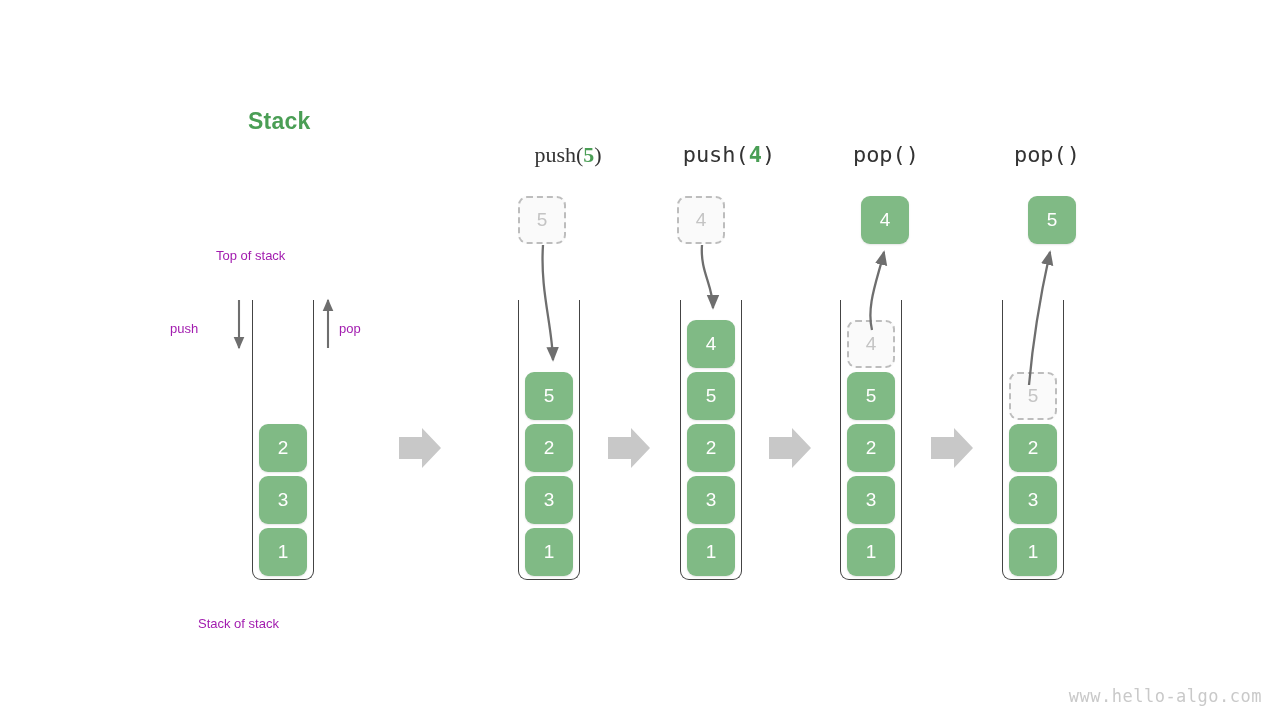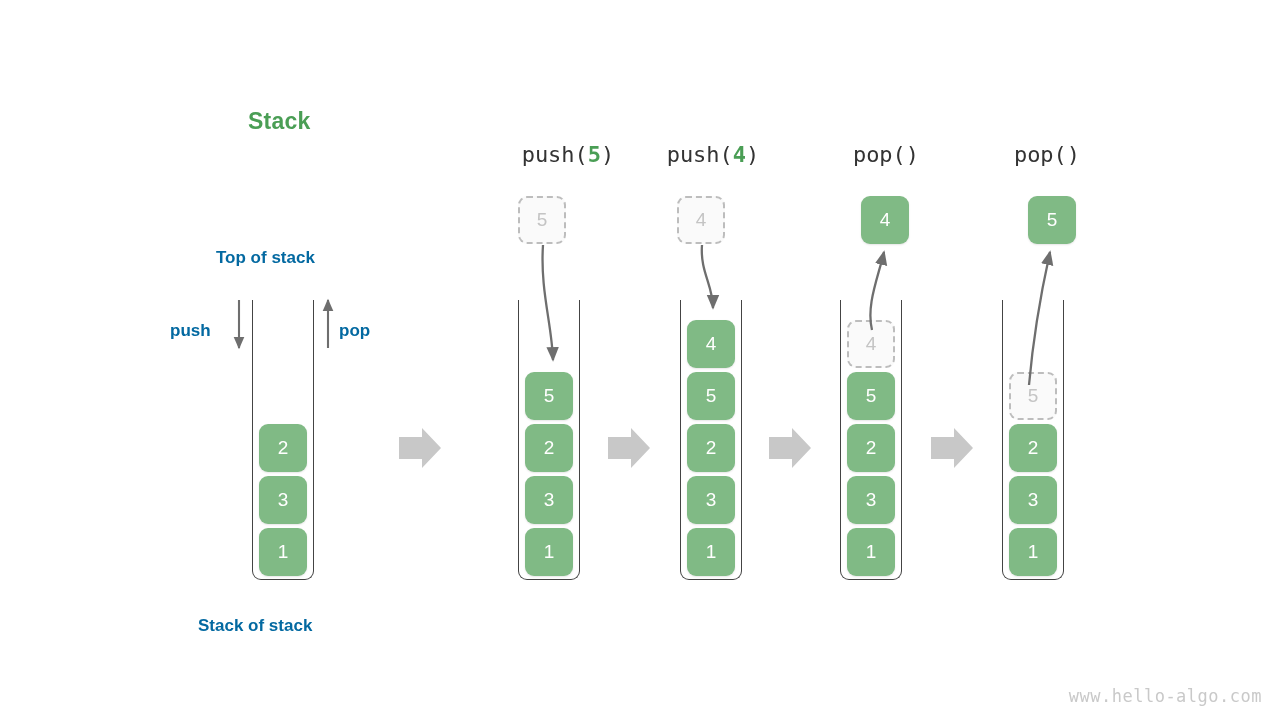--- a/index.html
+++ b/index.html
@@ -23,23 +23,23 @@
   
   .stack-title {
     left: 248px;
     top: 108px;
     font-size: 23px;
     font-weight: bold;
     color: #4a9e55;
     letter-spacing: 0.2px;
   }
   .label-bold {
-    font-size: 17px;
-    font-weight: bold;
-    color: #0369a1;
+    font-size: 13px;
+    font-weight: normal;
+    color: #a21caf;
     white-space: nowrap;
   }
   .top-of-stack { left: 216px; top: 248px; }
   .bottom-of-stack { left: 198px; top: 616px; }
   .push-label { left: 170px; top: 321px; }
   .pop-label  { left: 339px; top: 321px; }
 
   
   .op-caption {
     font-family: "DejaVu Sans Mono", "Liberation Mono", monospace;
@@ -112,31 +112,31 @@
   <div class="abs label-bold top-of-stack">Top of stack</div>
   <div class="abs label-bold bottom-of-stack">Stack of stack</div>
   <div class="abs label-bold push-label">push</div>
   <div class="abs label-bold pop-label">pop</div>
 
   <div class="abs tube" style="left:252px;"></div>
   <div class="abs cell" style="left:259px; top:424px;">2</div>
   <div class="abs cell" style="left:259px; top:476px;">3</div>
   <div class="abs cell" style="left:259px; top:528px;">1</div>
 
-  <div class="abs op-caption" style="left:568px;">
+  <div class="abs op-caption" style="left:568px;font-family:Liberation Serif, serif;">
     <span>push(</span><span class="arg">5</span><span>)</span>
   </div>
   <div class="abs cell ghost" style="left:518px; top:196px;">5</div>
   <div class="abs tube" style="left:518px;"></div>
   <div class="abs cell" style="left:525px; top:372px;">5</div>
   <div class="abs cell" style="left:525px; top:424px;">2</div>
   <div class="abs cell" style="left:525px; top:476px;">3</div>
   <div class="abs cell" style="left:525px; top:528px;">1</div>
 
-  <div class="abs op-caption" style="left:713px;">
+  <div class="abs op-caption" style="left:729px;">
     <span>push(</span><span class="arg">4</span><span>)</span>
   </div>
   <div class="abs cell ghost" style="left:677px; top:196px;">4</div>
   <div class="abs tube" style="left:680px;"></div>
   <div class="abs cell" style="left:687px; top:320px;">4</div>
   <div class="abs cell" style="left:687px; top:372px;">5</div>
   <div class="abs cell" style="left:687px; top:424px;">2</div>
   <div class="abs cell" style="left:687px; top:476px;">3</div>
   <div class="abs cell" style="left:687px; top:528px;">1</div>
 

